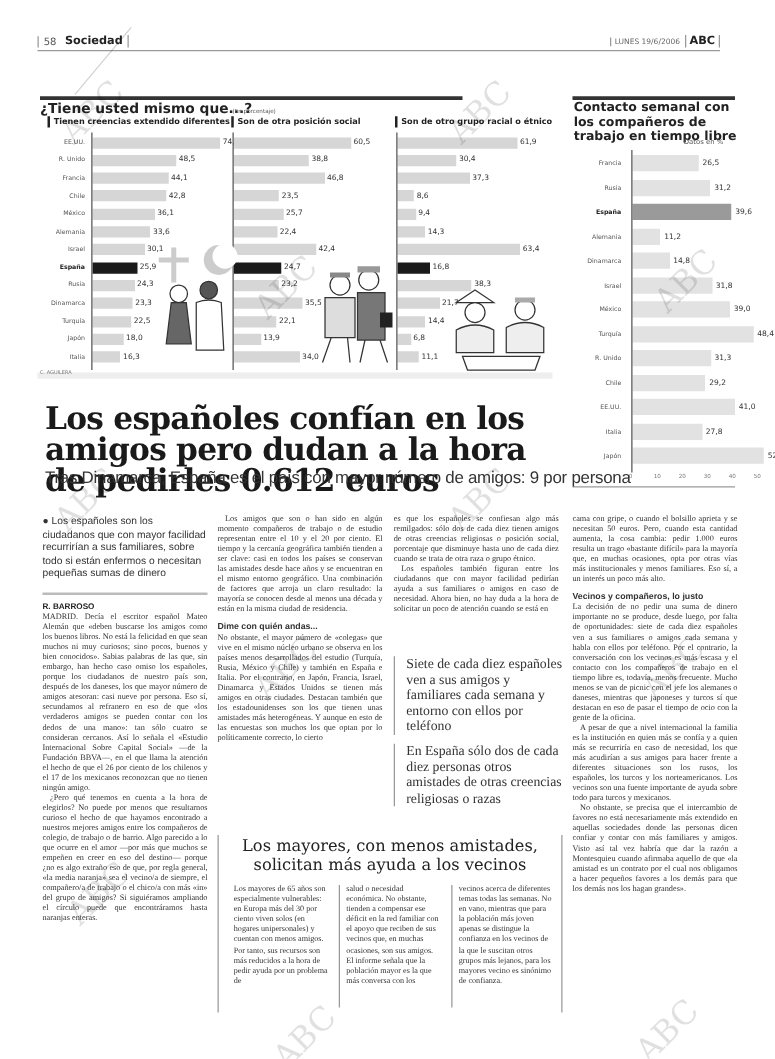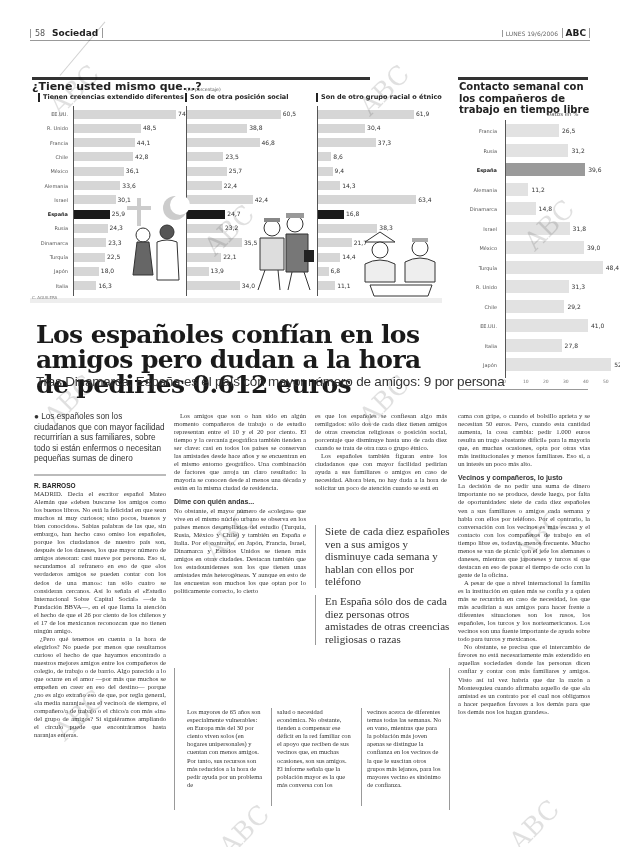--- a/index.html
+++ b/index.html
@@ -1,19 +1,19 @@
 <!DOCTYPE html>
 <html><head>
 <meta charset="utf-8">
 <style>
 *{box-sizing:border-box;margin:0;padding:0}
 body{width:620px;height:847px;background:#fff;position:relative;overflow:hidden;font-family:"Liberation Serif",serif;color:#222}
 .abs{position:absolute}
 .sans{font-family:"DejaVu Sans","Liberation Sans",sans-serif}
-.hdr{top:27px;left:30px;right:30px;height:14px;border-bottom:1px solid #999;font-size:8px}
+.hdr{top:27px;left:30px;right:44px;height:14px;border-bottom:1px solid #999;font-size:8px}
 .hdr .pg{position:absolute;left:0;top:2px;border-left:1px solid #999;padding:0 4px;color:#555}
 .hdr .sec{position:absolute;left:22px;top:1px;font-weight:bold;font-size:9px;border-right:1px solid #999;padding-right:4px}
 .hdr .date{position:absolute;right:32px;top:3px;font-size:6px;color:#666;border-left:1px solid #999;padding-left:3px}
 .hdr .logo{position:absolute;right:0;top:1px;font-weight:bold;font-size:9px;border-left:1px solid #999;border-right:1px solid #999;padding:0 3px}
 .topbar{height:3px;background:#333}
 .charttitle{font-weight:bold;font-size:11px}
 .sub{font-size:4.5px;color:#555}
 .panelhead{font-size:6.5px;font-weight:bold;border-left:2px solid #222;padding-left:3px;line-height:9px}
 .rlabel{position:absolute;width:36px;text-align:right;color:#555;font-size:5px;line-height:12px}
 .bar{position:absolute;height:9px;top:1.5px;background:#d6d6d6}
@@ -250,32 +250,33 @@
 <div class="abs body" style="left:174px;top:412px;width:132px">
   <p>Los amigos que son o han sido en algún momento compañeros de trabajo o de estudio representan entre el 10 y el 20 por ciento. El tiempo y la cercanía geográfica también tienden a ser clave: casi en todos los países se conservan las amistades desde hace años y se encuentran en el mismo entorno geográfico. Una combinación de factores que arroja un claro resultado: la mayoría se conocen desde al menos una década y están en la misma ciudad de residencia.</p>
   <div class="sidehead" style="margin-top:6px">Dime con quién andas...</div>
   <p style="text-indent:0">No obstante, el mayor número de «colegas» que vive en el mismo núcleo urbano se observa en los países menos desarrollados del estudio (Turquía, Rusia, México y Chile) y también en España e Italia. Por el contrario, en Japón, Francia, Israel, Dinamarca y Estados Unidos se tienen más amigos en otras ciudades. Destacan también que los estadounidenses son los que tienen unas amistades más heterogéneas. Y aunque en esto de las encuestas son muchos los que optan por lo políticamente correcto, lo cierto</p>
 </div>
 
 <div class="abs body" style="left:315px;top:412px;width:132px">
   <p style="text-indent:0">es que los españoles se confiesan algo más remilgados: sólo dos de cada diez tienen amigos de otras creencias religiosas o posición social, porcentaje que disminuye hasta uno de cada diez cuando se trata de otra raza o grupo étnico.</p>
   <p>Los españoles también figuran entre los ciudadanos que con mayor facilidad pedirían ayuda a sus familiares o amigos en caso de necesidad. Ahora bien, no hay duda a la hora de solicitar un poco de atención cuando se está en</p>
 </div>
-<div class="abs pull" style="left:315px;top:525px;width:136px">Siete de cada diez españoles ven a sus amigos y disminuye cada semana y hablan con ellos por teléfono</div>
+<div class="abs pull" style="left:315px;top:525px;width:136px">Siete de cada diez españoles ven a sus amigos y familiares cada semana y entorno con ellos por teléfono</div>
 <div class="abs pull" style="left:315px;top:595px;width:136px">En España sólo dos de cada diez personas otros amistades de otras creencias religiosas o razas</div>
 
 <div class="abs body" style="left:458px;top:412px;width:132px">
   <p style="text-indent:0">cama con gripe, o cuando el bolsillo aprieta y se necesitan 50 euros. Pero, cuando esta cantidad aumenta, la cosa cambia: pedir 1.000 euros resulta un trago «bastante difícil» para la mayoría que, en muchas ocasiones, opta por otras vías más institucionales y menos familiares. Eso sí, a un interés un poco más alto.</p>
   <div class="sidehead" style="margin-top:6px">Vecinos y compañeros, lo justo</div>
   <p style="text-indent:0">La decisión de no pedir una suma de dinero importante no se produce, desde luego, por falta de oportunidades: siete de cada diez españoles ven a sus familiares o amigos cada semana y habla con ellos por teléfono. Por el contrario, la conversación con los vecinos es más escasa y el contacto con los compañeros de trabajo en el tiempo libre es, todavía, menos frecuente. Mucho menos se van de picnic con el jefe los alemanes o daneses, mientras que japoneses y turcos sí que destacan en eso de pasar el tiempo de ocio con la gente de la oficina.</p>
   <p>A pesar de que a nivel internacional la familia es la institución en quien más se confía y a quien más se recurriría en caso de necesidad, los que más acudirían a sus amigos para hacer frente a diferentes situaciones son los rusos, los españoles, los turcos y los norteamericanos. Los vecinos son una fuente importante de ayuda sobre todo para turcos y mexicanos.</p>
   <p>No obstante, se precisa que el intercambio de favores no está necesariamente más extendido en aquellas sociedades donde las personas dicen confiar y contar con más familiares y amigos. Visto así tal vez habría que dar la razón a Montesquieu cuando afirmaba aquello de que «la amistad es un contrato por el cual nos obligamos a hacer pequeños favores a los demás para que los demás nos los hagan grandes».</p>
 </div>
 
 <div class="abs" style="left:174px;top:668px;width:276px;height:142px;border-left:1px solid #999;border-right:1px solid #999">
+  <div class="boxhead" style="margin:2px 8px 0">Los mayores, con menos amistades, solicitan más ayuda a los vecinos</div>
   <div class="abs col3" style="left:12px;top:40px;width:76px">Los mayores de 65 años son especialmente vulnerables: en Europa más del 30 por ciento viven solos (en hogares unipersonales) y cuentan con menos amigos. Por tanto, sus recursos son más reducidos a la hora de pedir ayuda por un problema de</div>
   <div class="abs" style="left:96px;top:40px;width:1px;height:98px;background:#999"></div>
   <div class="abs col3" style="left:102px;top:40px;width:76px">salud o necesidad económica. No obstante, tienden a compensar ese déficit en la red familiar con el apoyo que reciben de sus vecinos que, en muchas ocasiones, son sus amigos. El informe señala que la población mayor es la que más conversa con los</div>
   <div class="abs" style="left:186px;top:40px;width:1px;height:98px;background:#999"></div>
   <div class="abs col3" style="left:192px;top:40px;width:76px">vecinos acerca de diferentes temas todas las semanas. No en vano, mientras que para la población más joven apenas se distingue la confianza en los vecinos de la que le suscitan otros grupos más lejanos, para los mayores vecino es sinónimo de confianza.</div>
 </div>
 
 <div class="wmline" style="left:60px;top:75px;width:70px;transform:rotate(-50deg)"></div>
 <div class="wm" style="left:45px;top:75px">ABC</div>
 <div class="wm" style="left:355px;top:75px">ABC</div>

